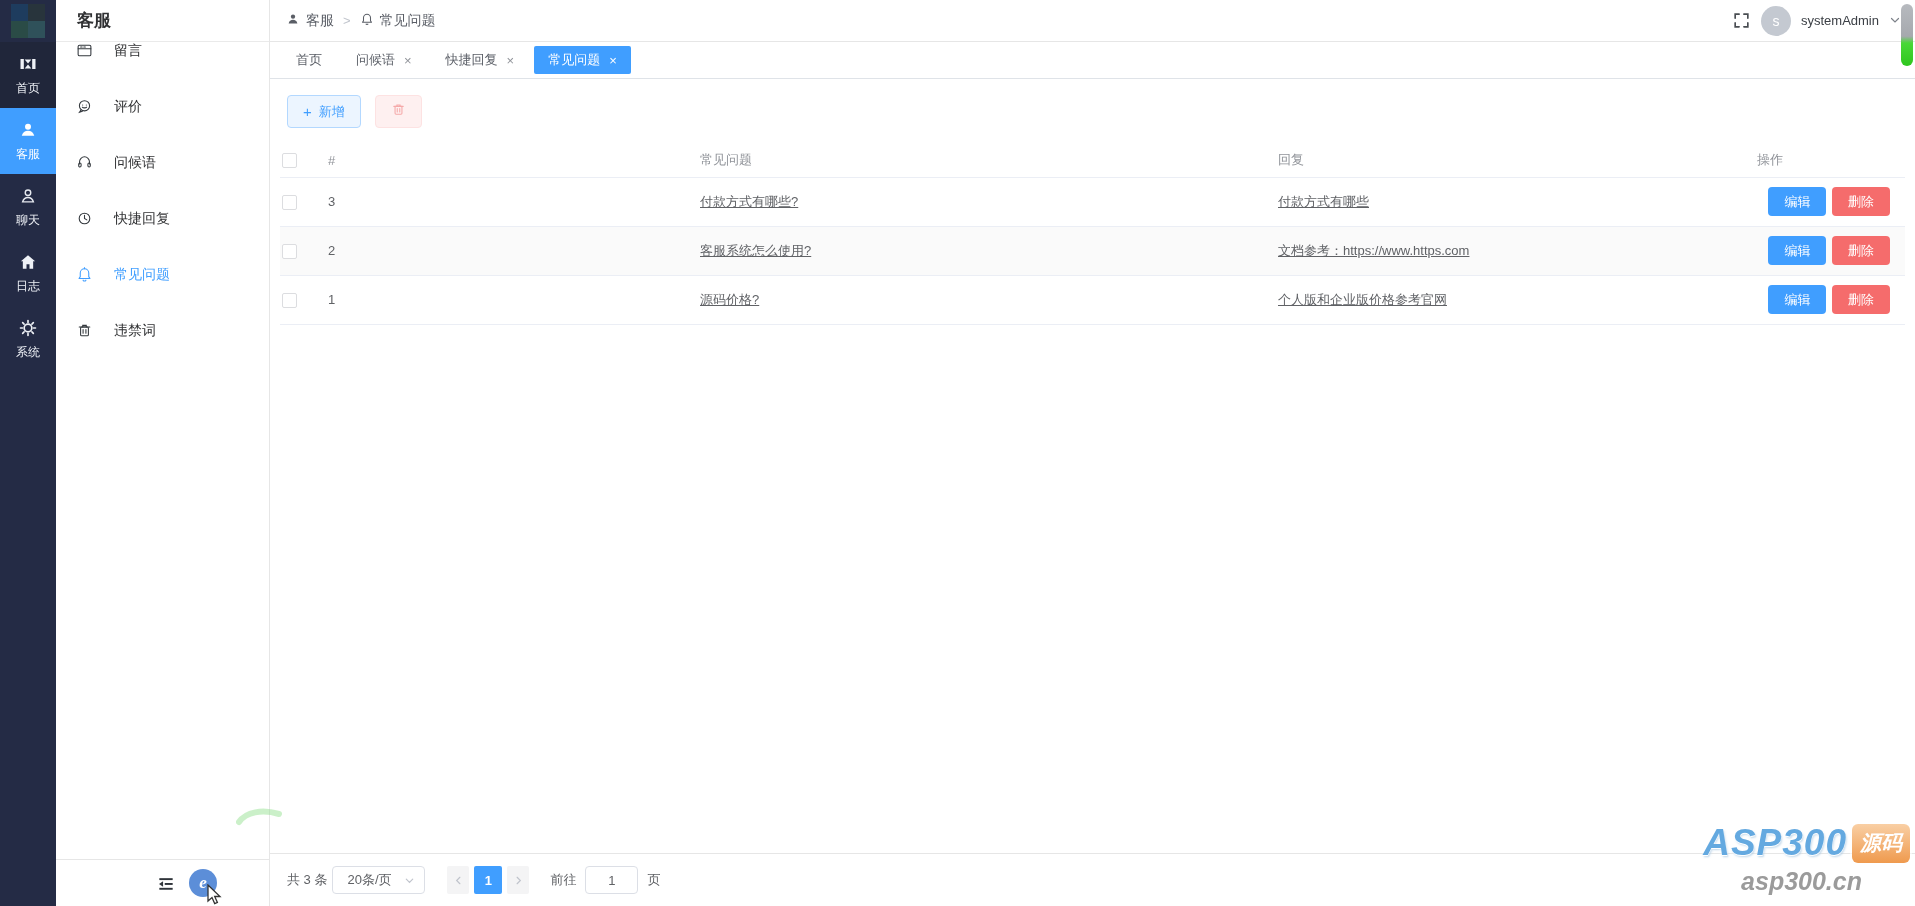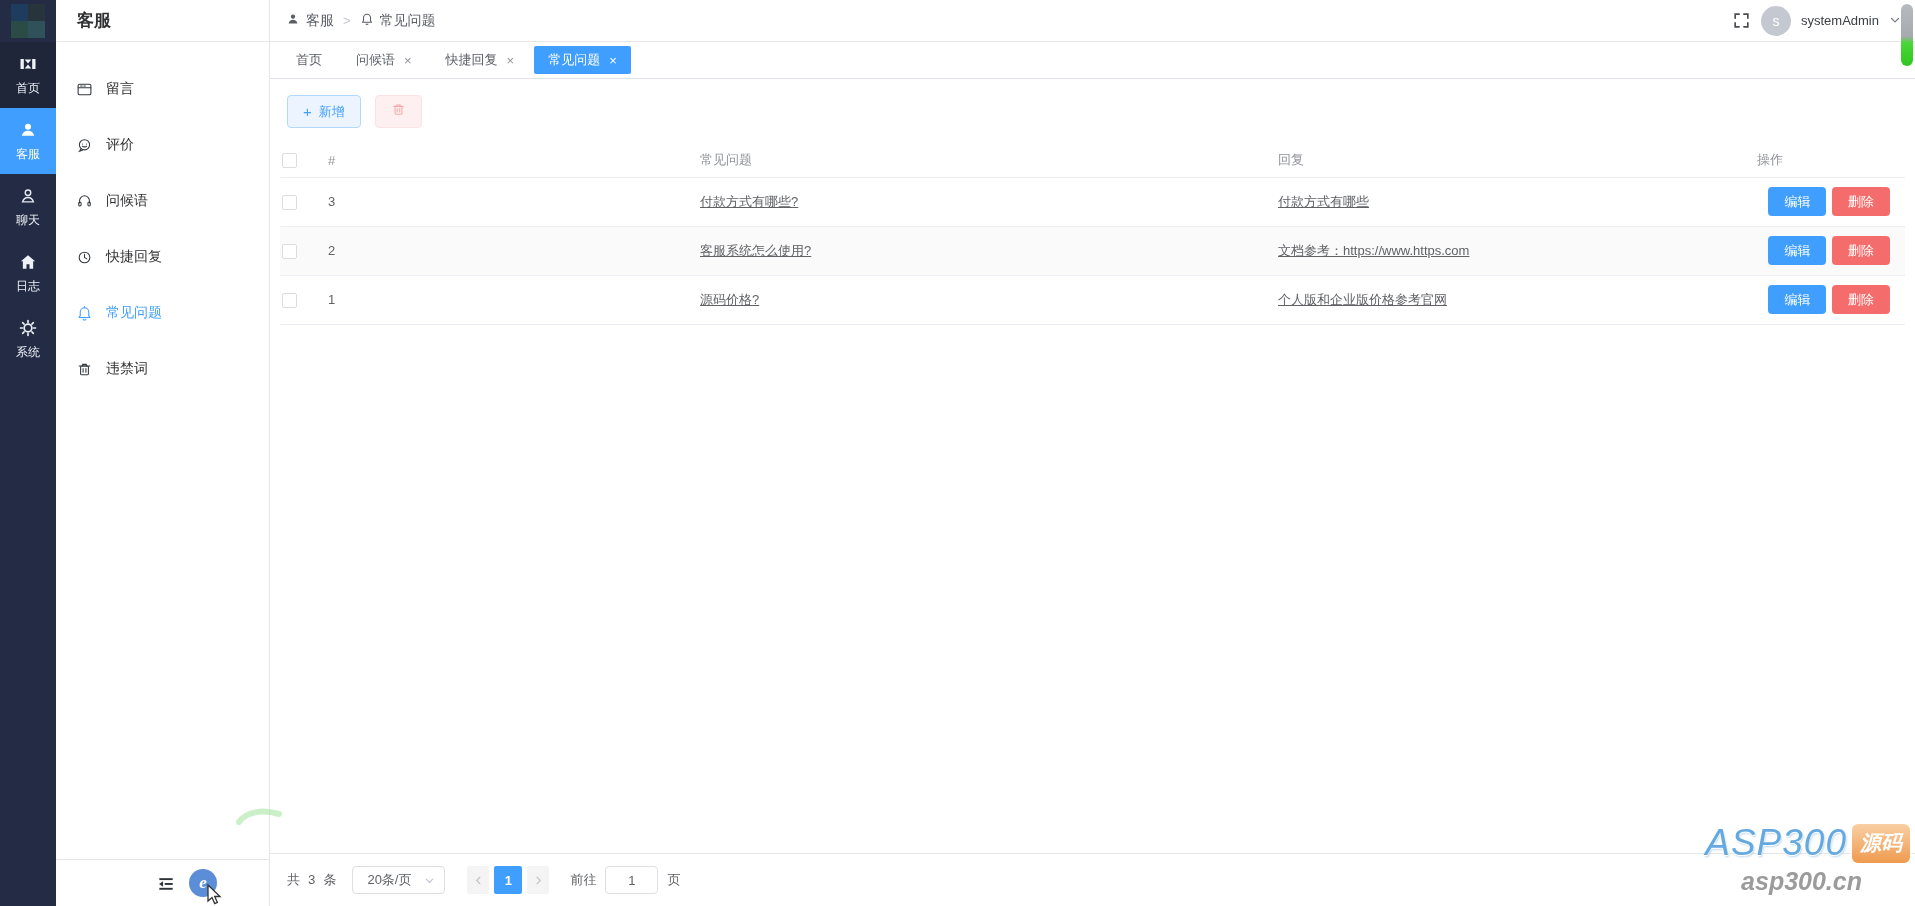--- a/index.html
+++ b/index.html
@@ -13,21 +13,21 @@
   .rail-item { height:66px; display:flex; flex-direction:column; align-items:center; justify-content:center; gap:6px; cursor:pointer; color:#eef1f6; }
   .rail-item.first { background:#20263a; }
   .rail-item.active { background:#409eff; color:#fff; }
   .rail-item .rlbl { font-size:12px; }
   .rail-item svg { width:20px; height:20px; display:block; }
 
   
   .sidebar { width:214px; flex-shrink:0; background:#fff; border-right:1px solid #e6e6e6; position:relative; }
   .sidebar-header { height:42px; line-height:41px; padding-left:21px; font-size:17px; font-weight:bold; color:#303133; border-bottom:1px solid #eaeaea; }
   .menu { padding-top:0; }
-  .menu-item { height:56px; display:flex; align-items:flex-end; padding-left:20px; gap:13px; font-size:14px; color:#303133; cursor:pointer; }
+  .menu-item { height:56px; display:flex; align-items:flex-start; padding-left:20px; gap:21px; font-size:14px; color:#303133; cursor:pointer; }
   .menu-item svg { width:17px; height:17px; display:block; }
   .menu-item.active { color:#409eff; }
   .sidebar-foot { position:absolute; left:0; right:0; bottom:0; height:47px; border-top:1px solid #e6e6e6; }
   .collapse-btn { position:absolute; left:100px; top:14px; width:20px; height:20px; cursor:pointer; }
   .e-logo { position:absolute; left:133px; top:9px; width:28px; height:28px; border-radius:50%; background:#5c8ed8; color:#fff; display:flex; align-items:center; justify-content:center; font-size:17px; font-weight:bold; font-style:italic; font-family:"Liberation Serif", serif; cursor:pointer; }
 
   
   .main { flex:1; min-width:0; display:flex; flex-direction:column; position:relative; }
   .topbar { height:42px; flex-shrink:0; border-bottom:1px solid #e6e6e6; display:flex; align-items:center; padding:0 14px 0 16px; }
   .crumbs { display:flex; align-items:center; gap:9px; font-size:14px; color:#5a5e66; }
@@ -61,36 +61,36 @@
   td.c-question, td.c-reply { padding-left:10px;text-decoration:underline; }
   td.c-actions { text-align:right; padding-right:15px; }
   tr.striped td { background:#fafafa; }
   .checkbox { width:15px; height:15px; border:1px solid #dcdde0; border-radius:2px; background:#fff; display:inline-block; vertical-align:middle; cursor:pointer; }
   .btn-edit, .btn-del { display:inline-block; padding:8px 16px; border-radius:4px; color:#fff; font-size:13px; line-height:1; cursor:pointer; }
   .btn-edit { background:#409eff; }
   .btn-del { background:#f56c6c; margin-left:2px; }
 
   
   .pagebar { height:53px; flex-shrink:0; border-top:1px solid #e6e6e6; display:flex; align-items:center; padding-left:17px; font-size:13px; color:#606266; }
-  .pg-total { margin-right:16px;font-family:Liberation Mono, monospace; }
+  .pg-total { margin-right:5px; }
   .pg-size { width:93px; height:28px; border:1px solid #dcdfe6; border-radius:4px; display:flex; align-items:center; padding:0 9px 0 14px; color:#606266; cursor:pointer; margin-right:22px; }
   .pg-size svg { margin-left:auto; }
   .pg-btn { width:22px; height:28px; background:#f4f4f5; border-radius:2px; display:flex; align-items:center; justify-content:center; margin-right:5px; cursor:pointer; }
   .pg-num { width:28px; height:28px; background:#409eff; color:#fff; font-weight:bold; border-radius:2px; display:flex; align-items:center; justify-content:center; margin-right:5px; cursor:pointer; }
   .pg-goto { margin:0 9px 0 16px; }
   .pg-input { width:53px; height:28px; border:1px solid #dcdfe6; border-radius:4px; text-align:center; font-size:13px; color:#606266; font-family:"Liberation Sans", sans-serif; }
   .pg-unit { margin-left:9px; }
 
   
   .scroll-thumb { position:absolute; top:4px; right:2px; width:12px; height:62px; border-radius:6px;
     background:linear-gradient(180deg,#b7babf 0%,#a6a9ae 52%,#48d837 63%,#2fc61f 100%); }
   .swoosh { position:absolute; left:236px; top:804px; opacity:.45; pointer-events:none; }
   .watermark { position:absolute; right:5px; bottom:10px; text-align:right; pointer-events:none; }
   .wm-row1 { display:flex; align-items:center; justify-content:flex-end; gap:5px; }
-  .wm-brand { font-size:37px; font-weight:normal; font-style:italic; color:#64a9e0; letter-spacing:1px;
+  .wm-brand { font-size:37px; font-weight:bold; font-style:italic; color:#64a9e0; letter-spacing:1px;
     text-shadow:0 1px 0 #fff, 0 0 4px rgba(255,255,255,.9), 1px 2px 2px rgba(120,170,210,.55); }
   .wm-badge { background:linear-gradient(180deg,#f9cfa4,#ef9a4e); color:#fff; font-size:21px; font-weight:bold; font-style:italic;
     padding:5px 8px 6px; border-radius:6px; box-shadow:0 0 0 2px rgba(255,255,255,.55); }
   .wm-domain { font-size:25px; font-weight:bold; font-style:italic; color:#9b9b9b; margin:3px 48px 0 0;
     text-shadow:0 1px 0 #fff; }
   .cursor { position:absolute; left:204px; top:884px; pointer-events:none; }
 </style>
 </head>
 <body>
 

